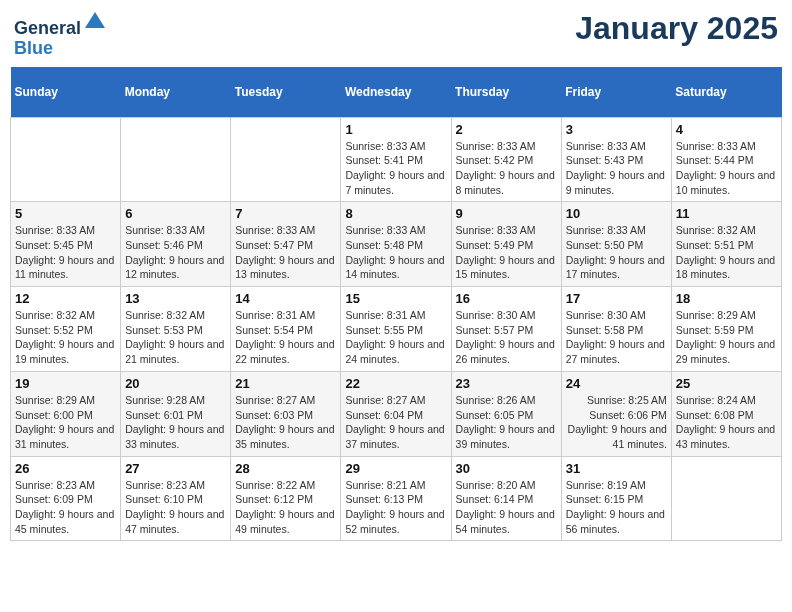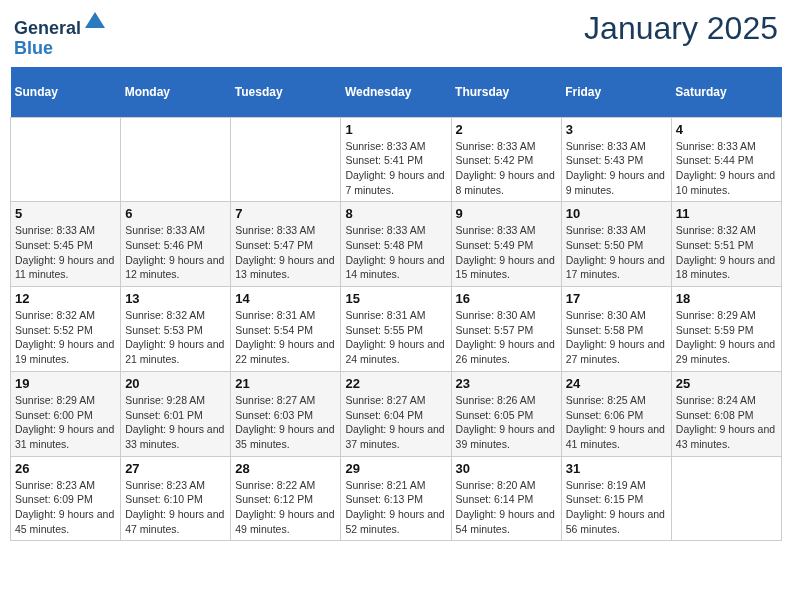--- a/index.html
+++ b/index.html
@@ -30,21 +30,21 @@
     .logo-blue { color: #2a7abf; }
     .logo-icon {
       width: 24px;
       height: 24px;
       margin-left: 2px;
     }
     .title-block { text-align: right; }
     .month-title {
       font-size: 32px;
       color: #1a3a5c;
-      font-weight: normal;
+      font-weight: bold;
     }
     .location {
       font-size: 14px;
       color: #555;
     }
     table {
       width: 100%;
       border-collapse: collapse;
       font-size: 11px;
     }
@@ -262,21 +262,21 @@
 Daylight: 9 hours and 37 minutes.</div>
         </td>
         <td>
           <div class="day-num">23</div>
           <div class="day-info" style="white-space: pre-line;">Sunrise: 8:26 AM
 Sunset: 6:05 PM
 Daylight: 9 hours and 39 minutes.</div>
         </td>
         <td>
           <div class="day-num">24</div>
-          <div class="day-info" style="white-space: pre-line;">Sunrise: 8:25 AM
+          <div class="day-info" style="white-space: pre-line; text-align: right;">Sunrise: 8:25 AM
 Sunset: 6:06 PM
 Daylight: 9 hours and 41 minutes.</div>
         </td>
         <td>
           <div class="day-num">25</div>
           <div class="day-info" style="white-space: pre-line;">Sunrise: 8:24 AM
 Sunset: 6:08 PM
 Daylight: 9 hours and 43 minutes.</div>
         </td>
       </tr>

